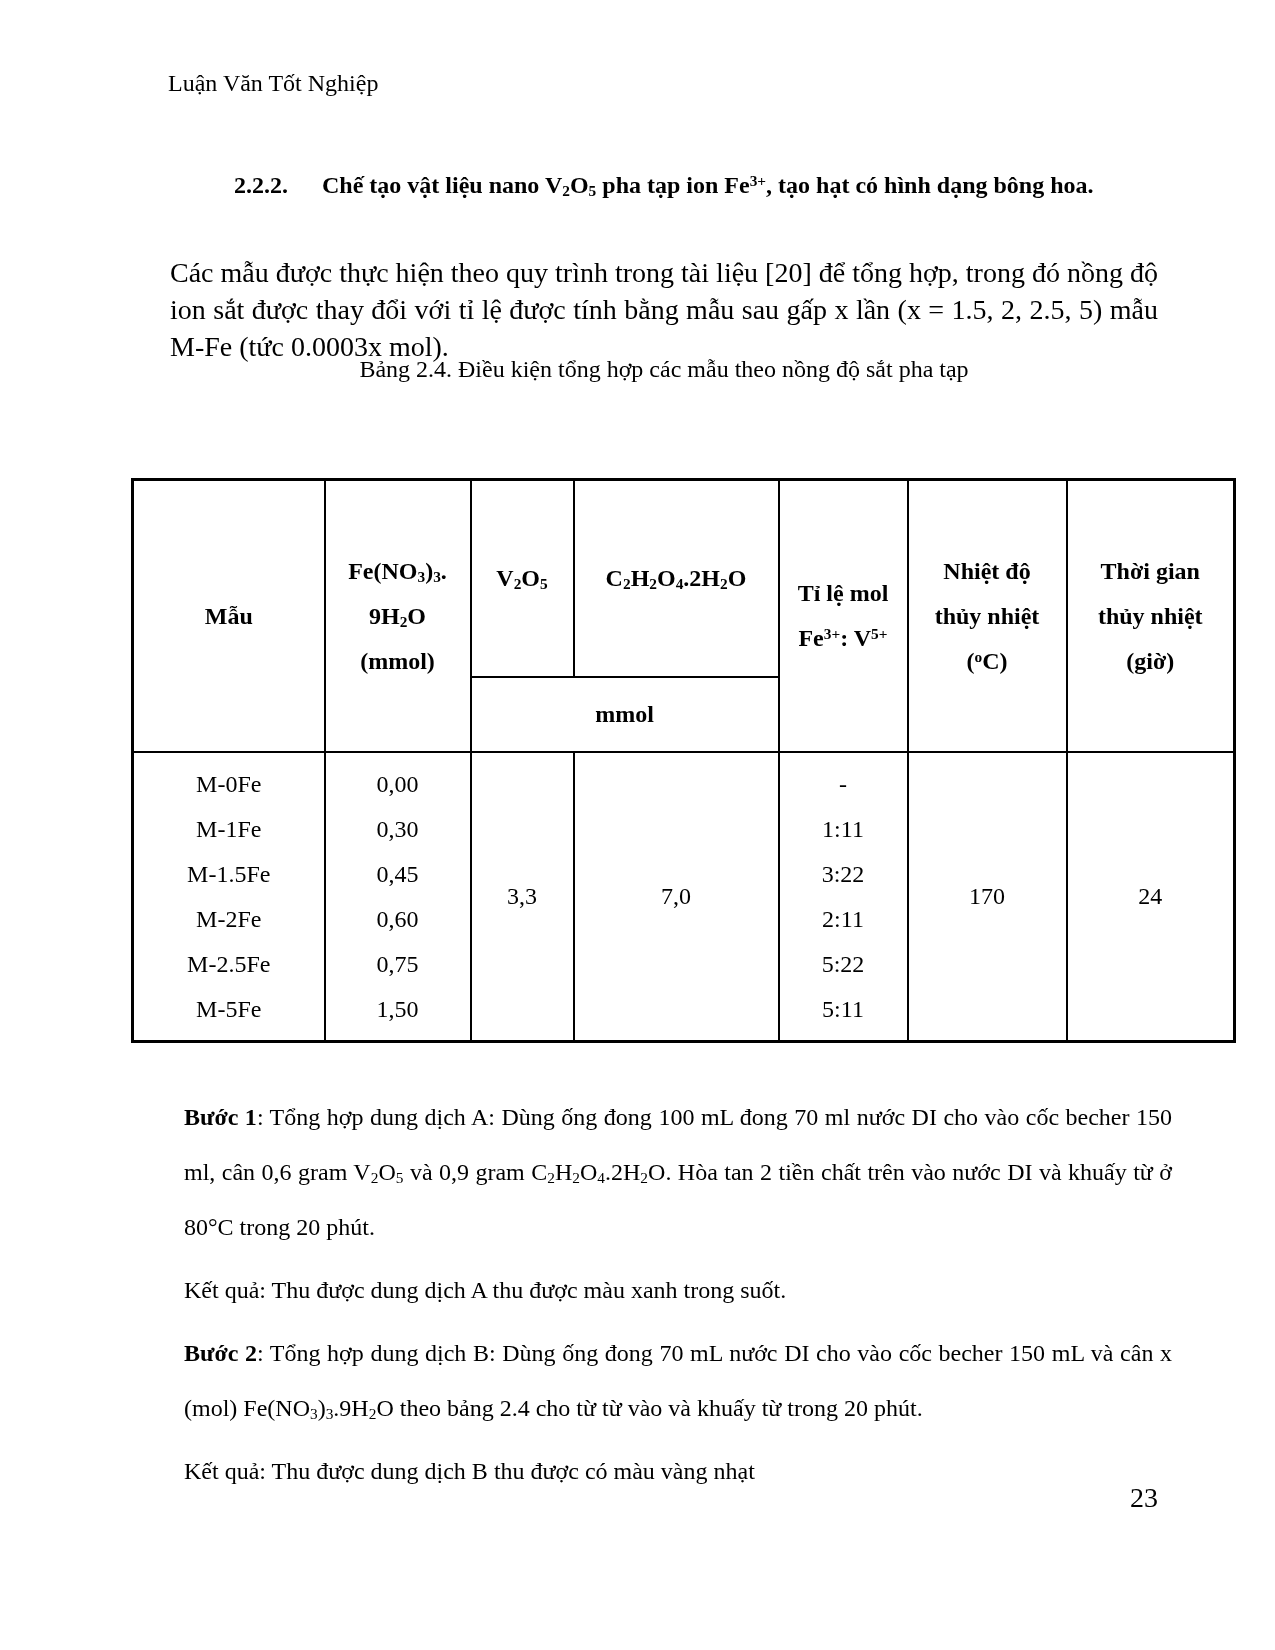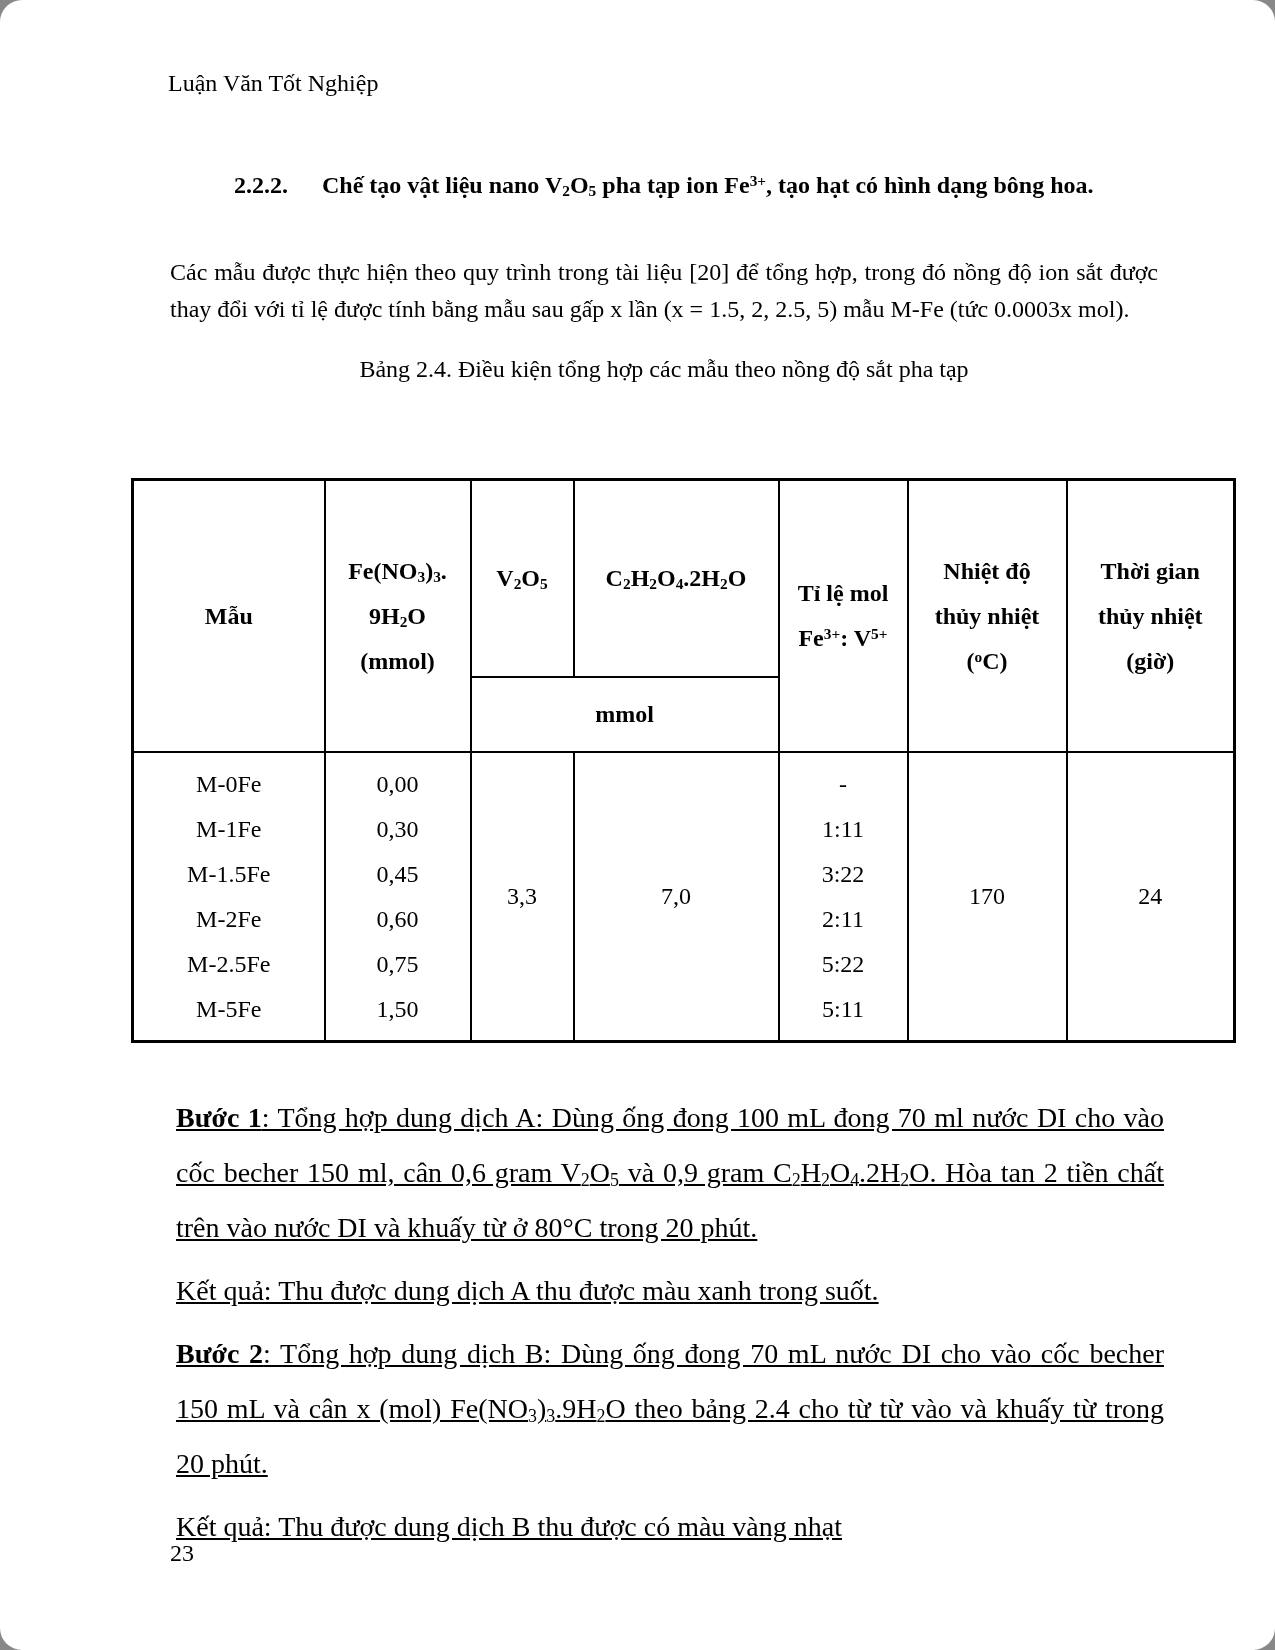--- a/index.html
+++ b/index.html
@@ -3,38 +3,37 @@
 <meta charset="utf-8">
 <style>
   html,body{margin:0;padding:0;background:#888;}
   .page{
     position:relative;
     width:1275px;height:1650px;
     background:#ffffff;
     font-family:"Liberation Serif","DejaVu Serif",serif;
     color:#000;
     overflow:hidden;
-    border-radius:22px;
   }
   sub{font-size:64%;vertical-align:-0.22em;line-height:0;}
   sup{font-size:64%;vertical-align:0.45em;line-height:0;}
 
   .running-head{
     position:absolute;left:168px;top:70px;
     font-size:24px;
   }
   .heading{
     position:absolute;left:234px;top:160px;width:900px;
     font-size:24px;font-weight:bold;line-height:50px;
     padding-left:76px;text-indent:-76px;
   }
   .heading .h-num{margin-right:34px;}
   .intro{
     position:absolute;left:170px;top:254px;width:988px;
-    font-size:24px;line-height:37px;
+    font-size:28px;line-height:37px;
     text-align:justify;margin:0;
   }
   .caption{
     position:absolute;left:170px;top:356px;width:988px;
     font-size:24px;text-align:center;
   }
 
   table.data-table{
     position:absolute;left:131px;top:478px;
     border-collapse:collapse;table-layout:fixed;
@@ -49,29 +48,29 @@
   }
   table.data-table{border:3px solid #000;}
   td.hdr{font-weight:bold;line-height:45px;}
   tr.hdr-main td{height:195px;}
   tr.hdr-sub td{height:73px;}
   tr.body-row td{height:287px;}
   .cell-lines div{height:45px;line-height:45px;}
   td.samples{text-align:left;padding-left:14px;}
 
   .steps{
-    position:absolute;left:176px;top:1090px;width:988px;
-    font-size:28px;line-height:55px;text-decoration:underline;
+    position:absolute;left:184px;top:1090px;width:988px;
+    font-size:24px;line-height:55px;
   }
   .steps p{margin:0;text-align:justify;}
   .steps p + p{margin-top:8px;}
 
   .page-number{
-    position:absolute;left:170px;top:1540px;width:988px;
-    font-size:24px;text-align:left;
+    position:absolute;left:170px;top:1482px;width:988px;
+    font-size:28px;text-align:right;
   }
 </style>
 </head>
 <body>
 
 <div class="page">
 
   <div class="running-head">Luận Văn Tốt Nghiệp</div>
 
   <div class="heading"><span class="h-num">2.2.2.</span><span class="h-text">Chế tạo vật liệu nano V<sub>2</sub>O<sub>5</sub> pha tạp ion Fe<sup>3+</sup>, tạo hạt có hình dạng bông hoa.</span></div>

